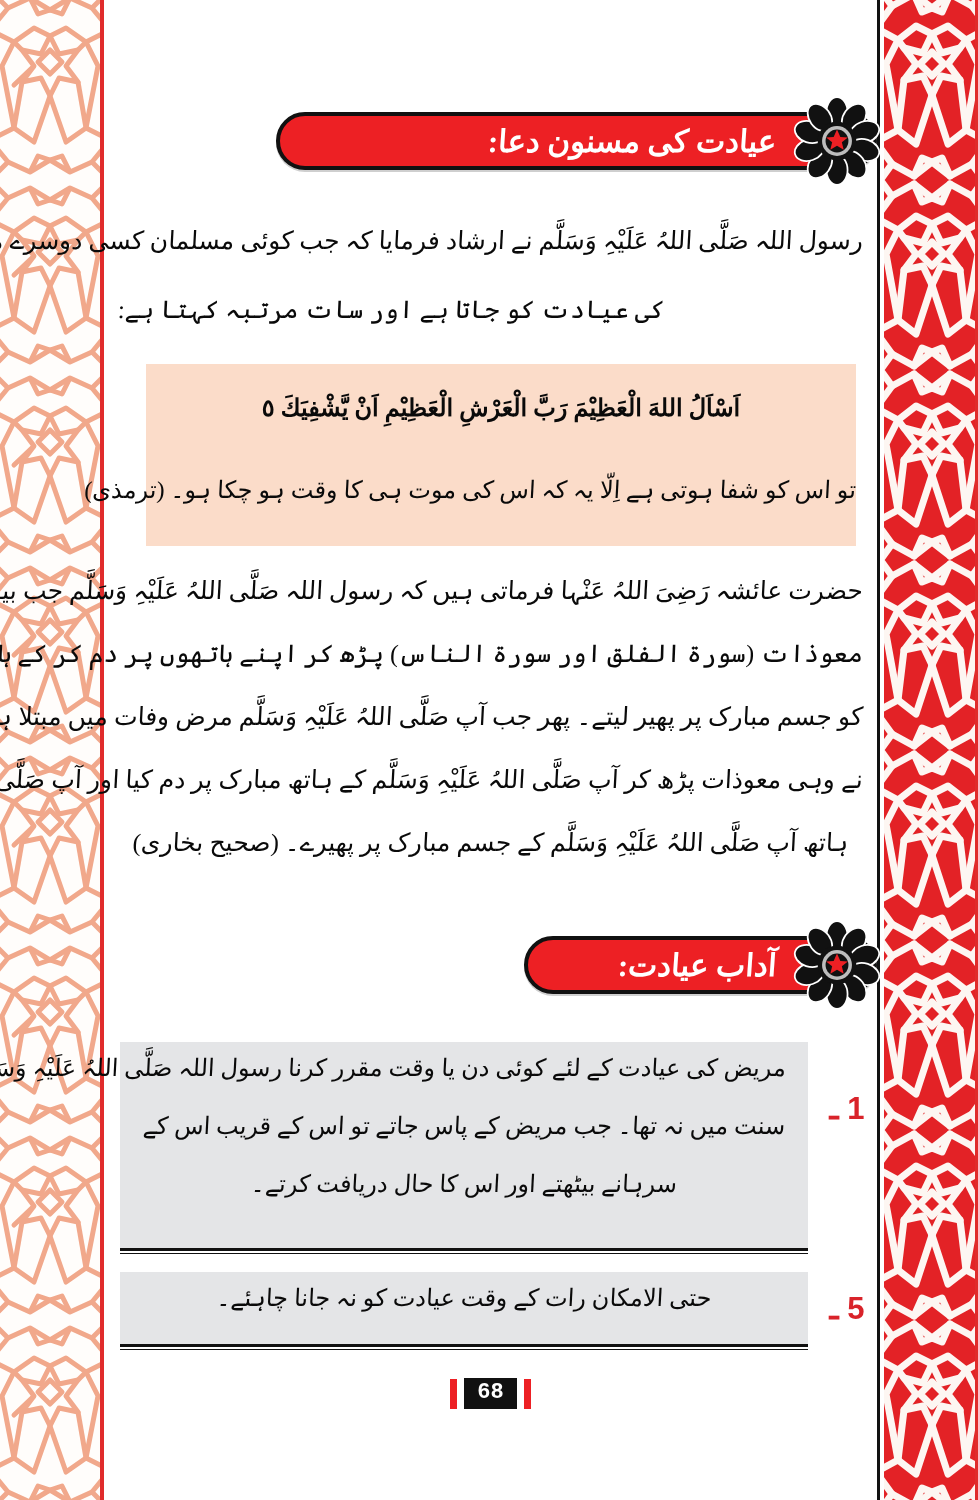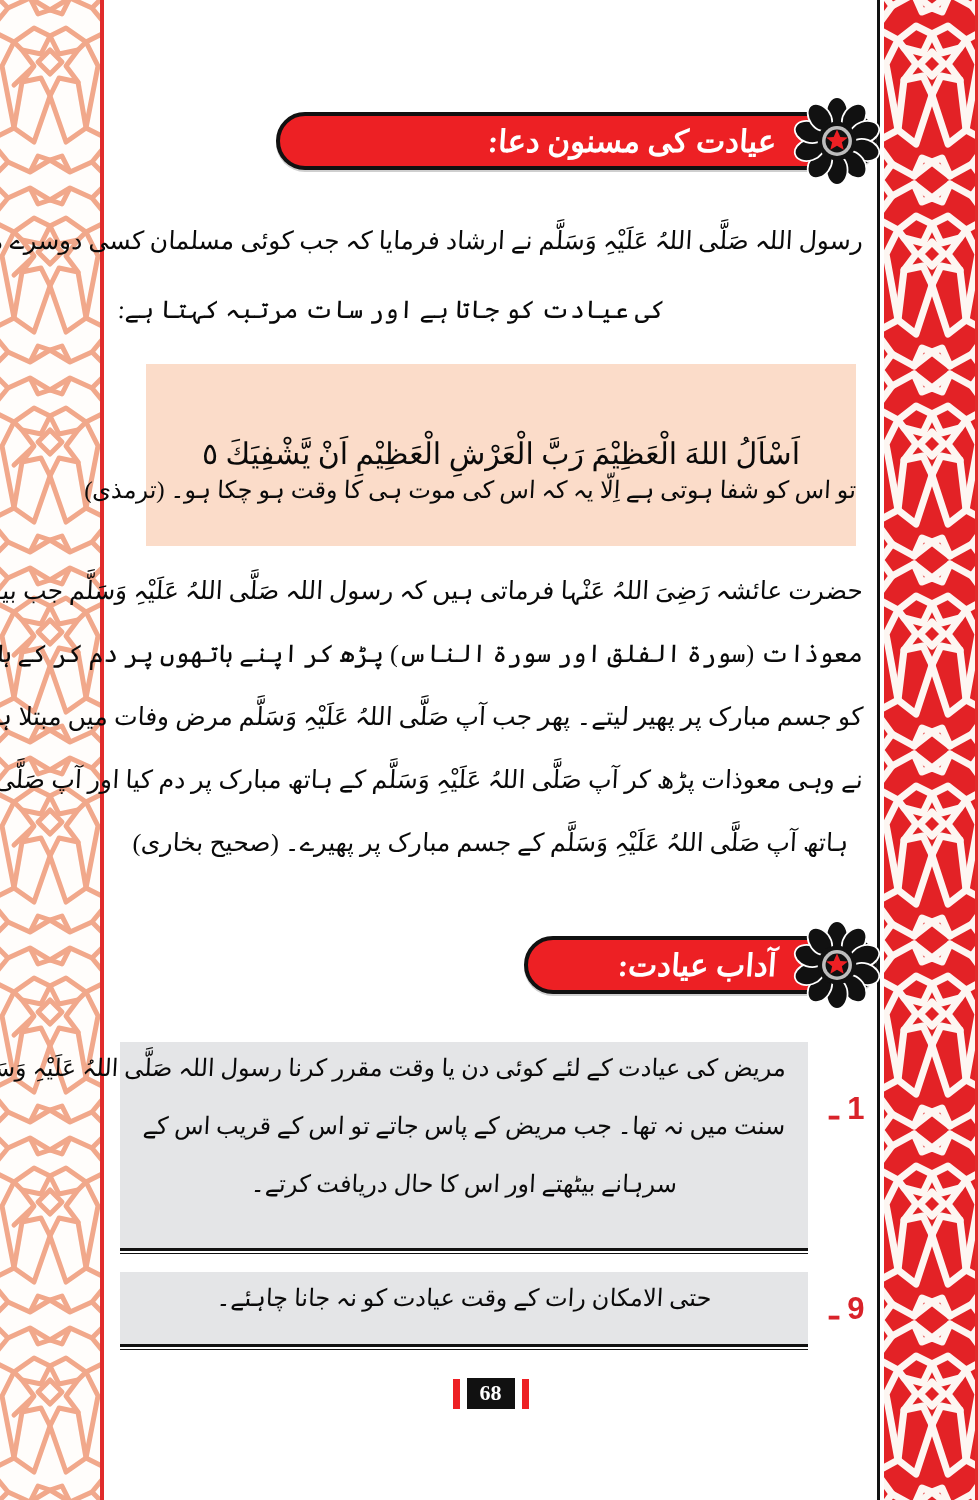--- a/index.html
+++ b/index.html
@@ -122,25 +122,24 @@
   .dua-box {
     position:absolute;
     left:42px; top:364px;
     width:710px; height:182px;
     background:#fbdcc9;
   }
   .dua-arabic {
     position:absolute;
     left:0; top:30px; width:100%;
     direction:rtl; text-align:center;
-    font-size:30px; font-weight:normal;
+    font-size:24px; font-weight:bold;
     color:#0a0a0a;
     white-space:nowrap;
     font-family:"Liberation Serif", serif;
-    margin-top:42px;
   }
   .dua-trans {
     position:absolute;
     left:0; top:112px; width:100%;
     direction:rtl; text-align:center;
     font-size:24px;
     color:#0a0a0a;
     white-space:nowrap;
     transform:skewX(-3deg);
     font-family:"Liberation Serif", serif;
@@ -216,21 +215,21 @@
     width:773px;
     display:flex;
     align-items:center;
     justify-content:center;
     gap:7px;
   }
   .foot-bar { width:7px; height:30px; background:#ed2024; }
   .foot-num {
     background:#111111;
     color:#ffffff;
-    font-family:Liberation Serif, serif;
+    font-family:Liberation Mono, monospace;
     font-size:22px;
     font-weight:bold;
     padding:2px 13px 3px 13px;
     line-height:26px;
   }
 </style>
 </head>
 <body>
 
 <div class="page">
@@ -430,21 +429,21 @@
       <div class="adab-body">
         <span class="ln rt">مریض کی عیادت کے لئے کوئی دن یا وقت مقرر کرنا رسول اللہ صَلَّی اللہُ عَلَیْہِ وَسَلَّم کی</span>
         <span class="ln center">سنت میں نہ تھا۔ جب مریض کے پاس جاتے تو اس کے قریب اس کے</span>
         <span class="ln center">سرہانے بیٹھتے اور اس کا حال دریافت کرتے۔</span>
       </div>
       <div class="adab-rule"></div>
     </div>
 
     <div class="adab-item" id="adab-2">
       <div class="adab-gray"></div>
-      <div class="adab-num">9 ـ</div>
+      <div class="adab-num">5 ـ</div>
       <div class="adab-body">
         <span class="ln center">حتی الامکان رات کے وقت عیادت کو نہ جانا چاہئے۔</span>
       </div>
       <div class="adab-rule"></div>
     </div>
 
     <div class="footer">
       <div class="foot-bar"></div>
       <div class="foot-num">68</div>
       <div class="foot-bar"></div>

